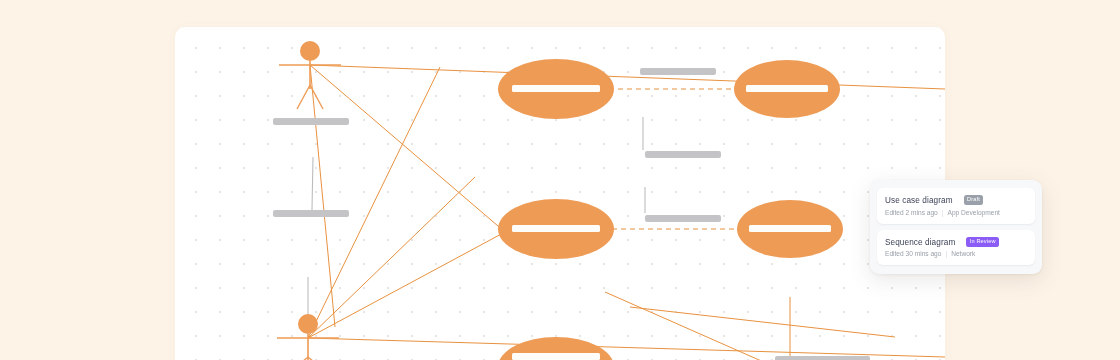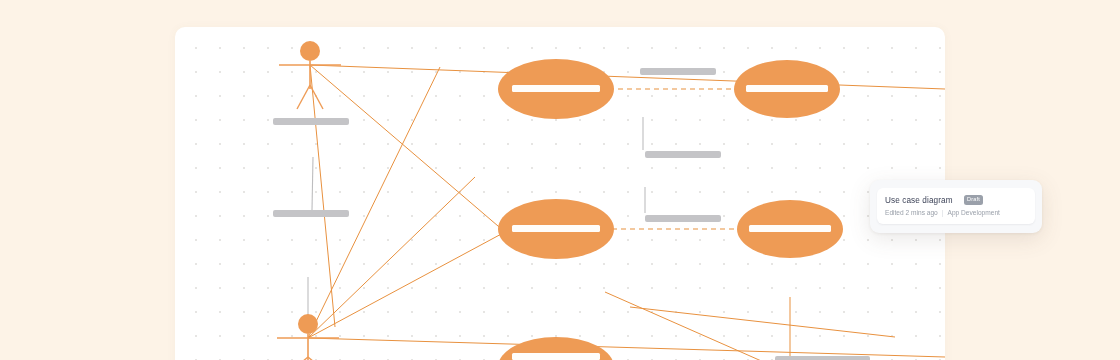--- a/index.html
+++ b/index.html
@@ -163,16 +163,27 @@
         <span class="badge draft">Draft</span>
       </div>
       <div class="card-meta">
         <span>Edited 2 mins ago</span>
         <span class="sep">|</span>
         <span>App Development</span>
       </div>
     </div>
 
 
+    <div class="card">
+      <div class="card-top">
+        <span class="card-title">Sequence diagram</span>
+        <span class="badge review-purple">In Review</span>
+      </div>
+      <div class="card-meta">
+        <span>Edited 30 mins ago</span>
+        <span class="sep">|</span>
+        <span>Network</span>
+      </div>
+    </div>
 
   </div>
 
 </div>
 
 </body></html>

